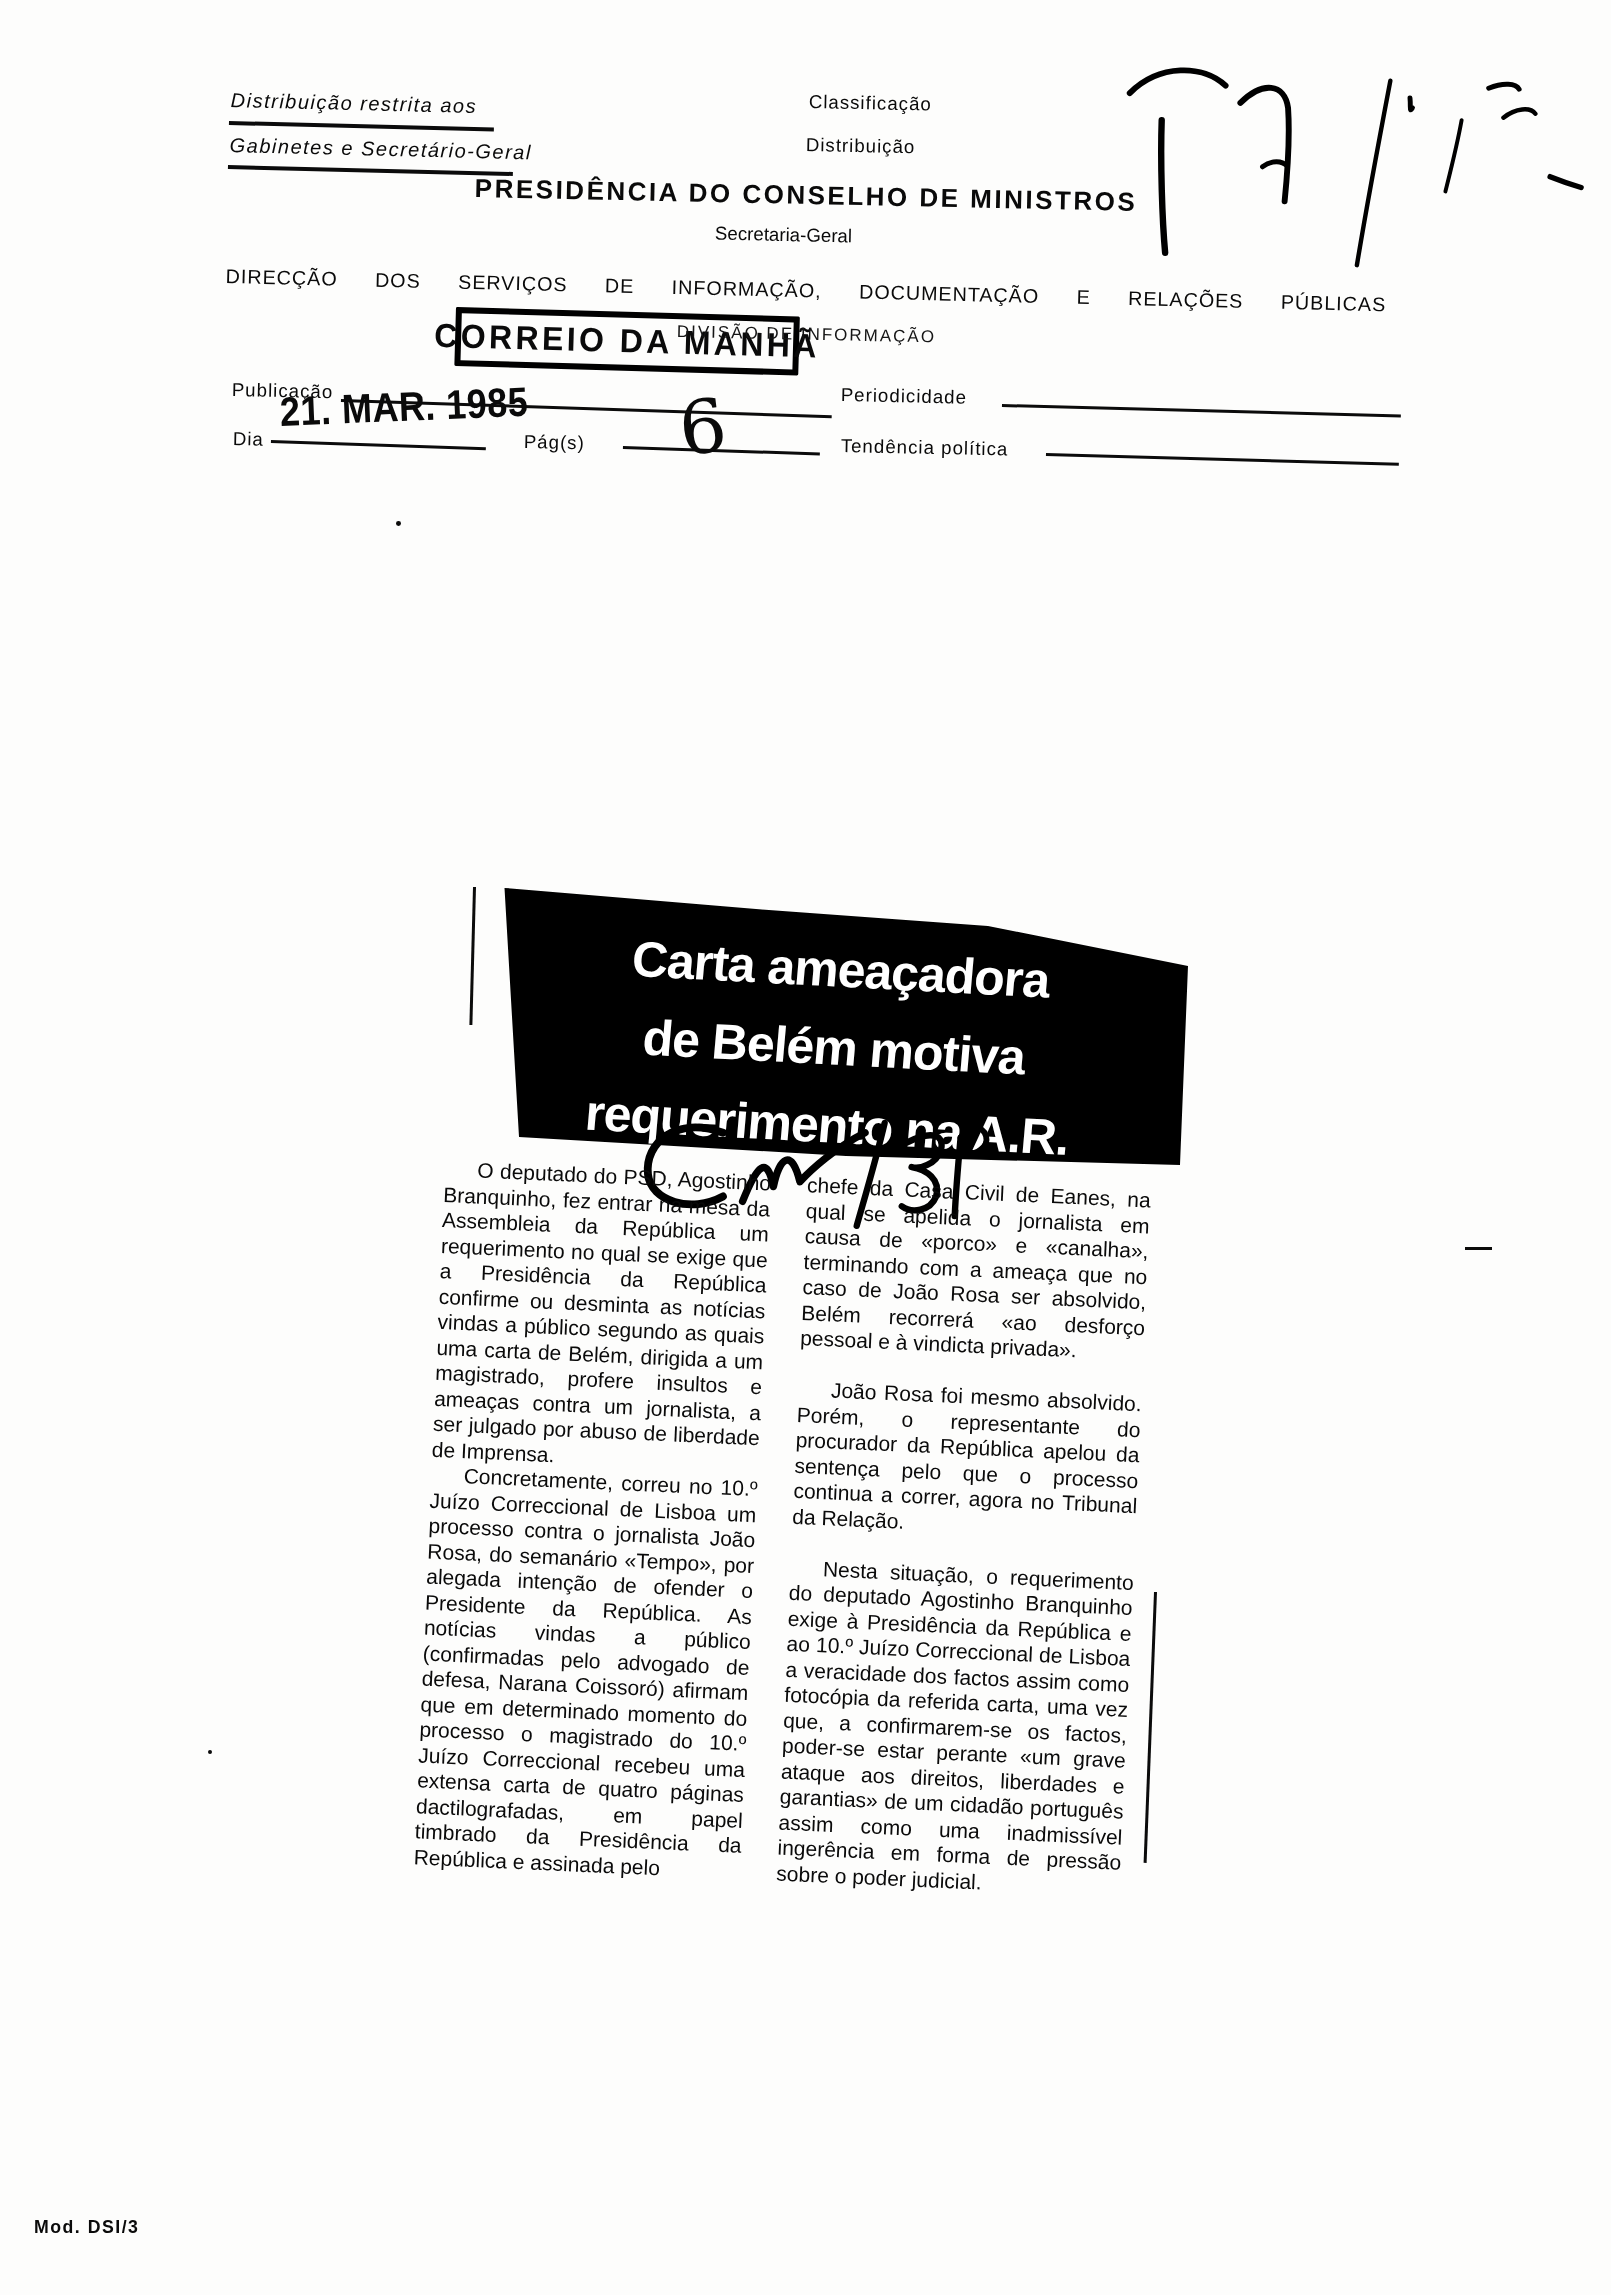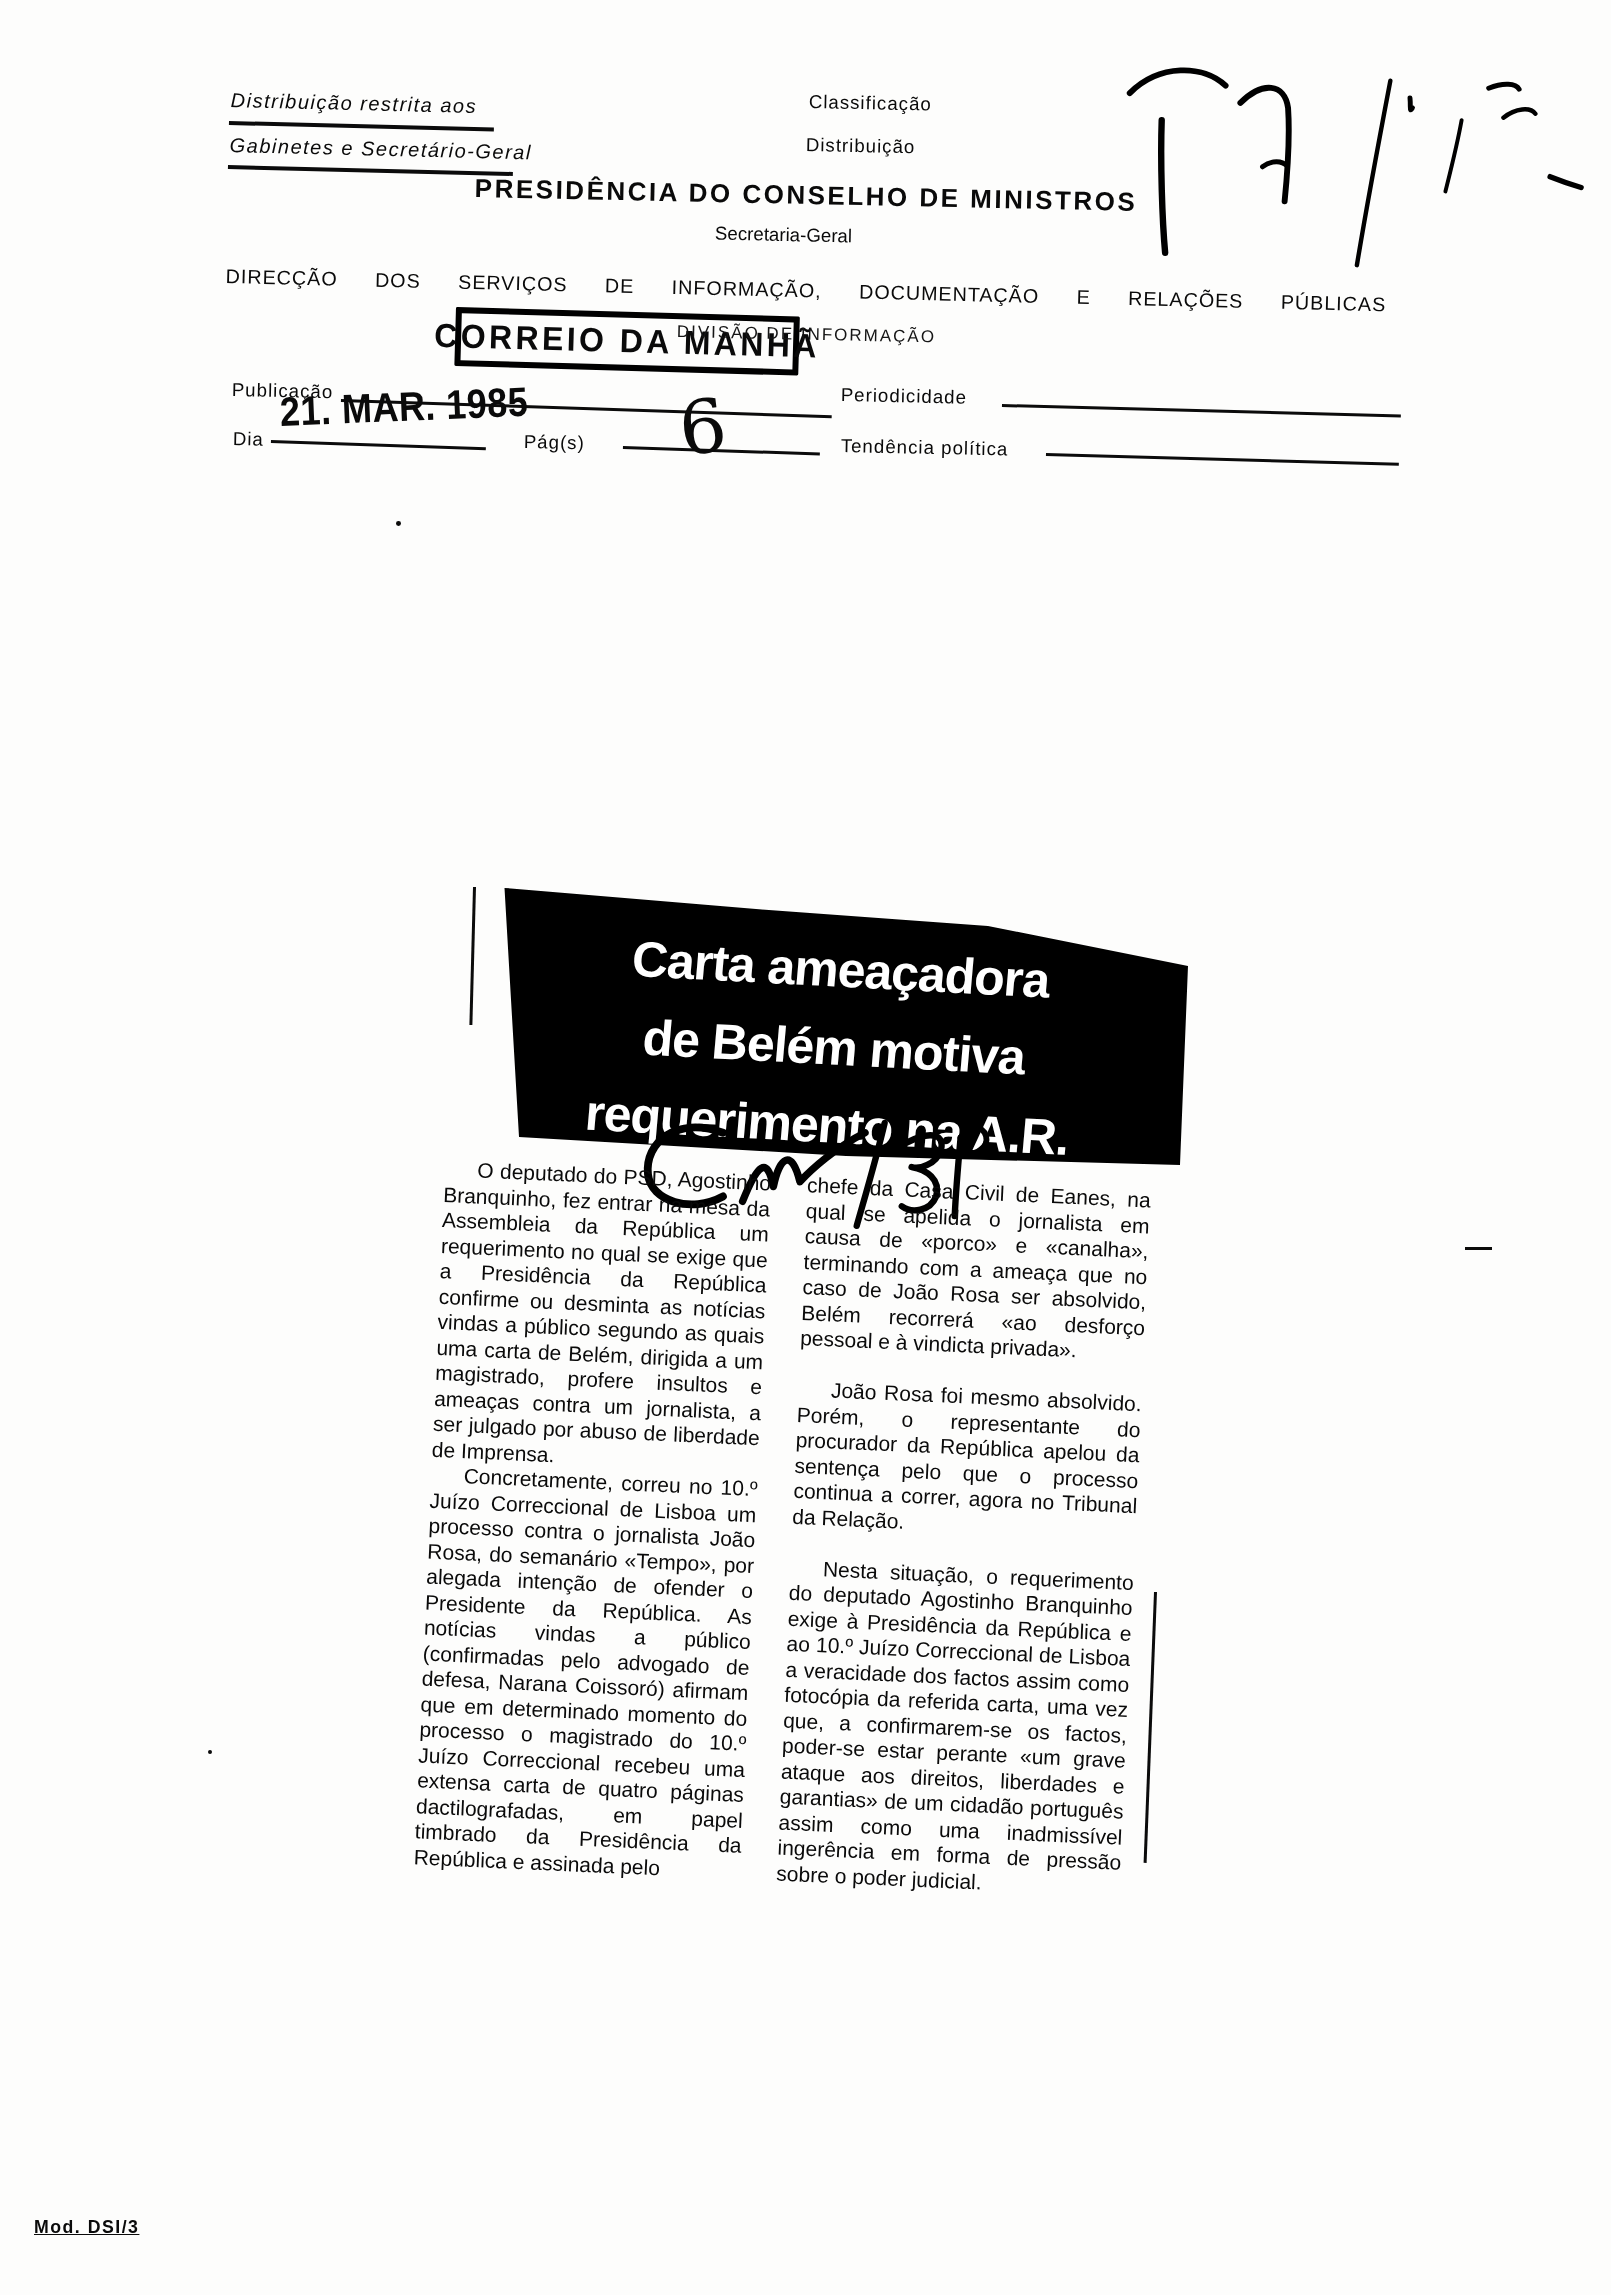--- a/index.html
+++ b/index.html
@@ -132,16 +132,16 @@
       <p class="ind">O deputado do PSD, Agostinho Branquinho, fez entrar na mesa da Assembleia da República um requerimento no qual se exige que a Presidência da República confirme ou desminta as notícias vindas a público segundo as quais uma carta de Belém, dirigida a um magistrado, profere insultos e ameaças contra um jornalista, a ser julgado por abuso de liberdade de Imprensa.</p>
       <p class="ind">Concretamente, correu no 10.º Juízo Correccional de Lisboa um processo contra o jornalista João Rosa, do semanário «Tempo», por alegada intenção de ofender o Presidente da República. As notícias vindas a público (confirmadas pelo advogado de defesa, Narana Coissoró) afirmam que em determinado momento do processo o magistrado do 10.º Juízo Correccional recebeu uma extensa carta de quatro páginas dactilografadas, em papel timbrado da Presidência da República e assinada pelo</p>
     </div>
     <div class="col col2">
       <p>chefe da Casa Civil de Eanes, na qual se apelida o jornalista em causa de «porco» e «canalha», terminando com a ameaça que no caso de João Rosa ser absolvido, Belém recorrerá «ao desforço pessoal e à vindicta privada».</p>
       <p class="ind gap">João Rosa foi mesmo absolvido. Porém, o representante do procurador da República apelou da sentença pelo que o processo continua a correr, agora no Tribunal da Relação.</p>
       <p class="ind gap">Nesta situação, o requerimento do deputado Agostinho Branquinho exige à Presidência da República e ao 10.º Juízo Correccional de Lisboa a veracidade dos factos assim como fotocópia da referida carta, uma vez que, a confirmarem-se os factos, poder-se estar perante «um grave ataque aos direitos, liberdades e garantias» de um cidadão português assim como uma inadmissível ingerência em forma de pressão sobre o poder judicial.</p>
     </div>
   </div>
 
-  <div class="abs modref" style="left:34px;top:2217px;text-decoration:underline;">Mod. DSI/3</div>
+  <div class="abs modref" style="left:34px;top:2217px;">Mod. DSI/3</div>
 
 </div>
 
 
 </body></html>

